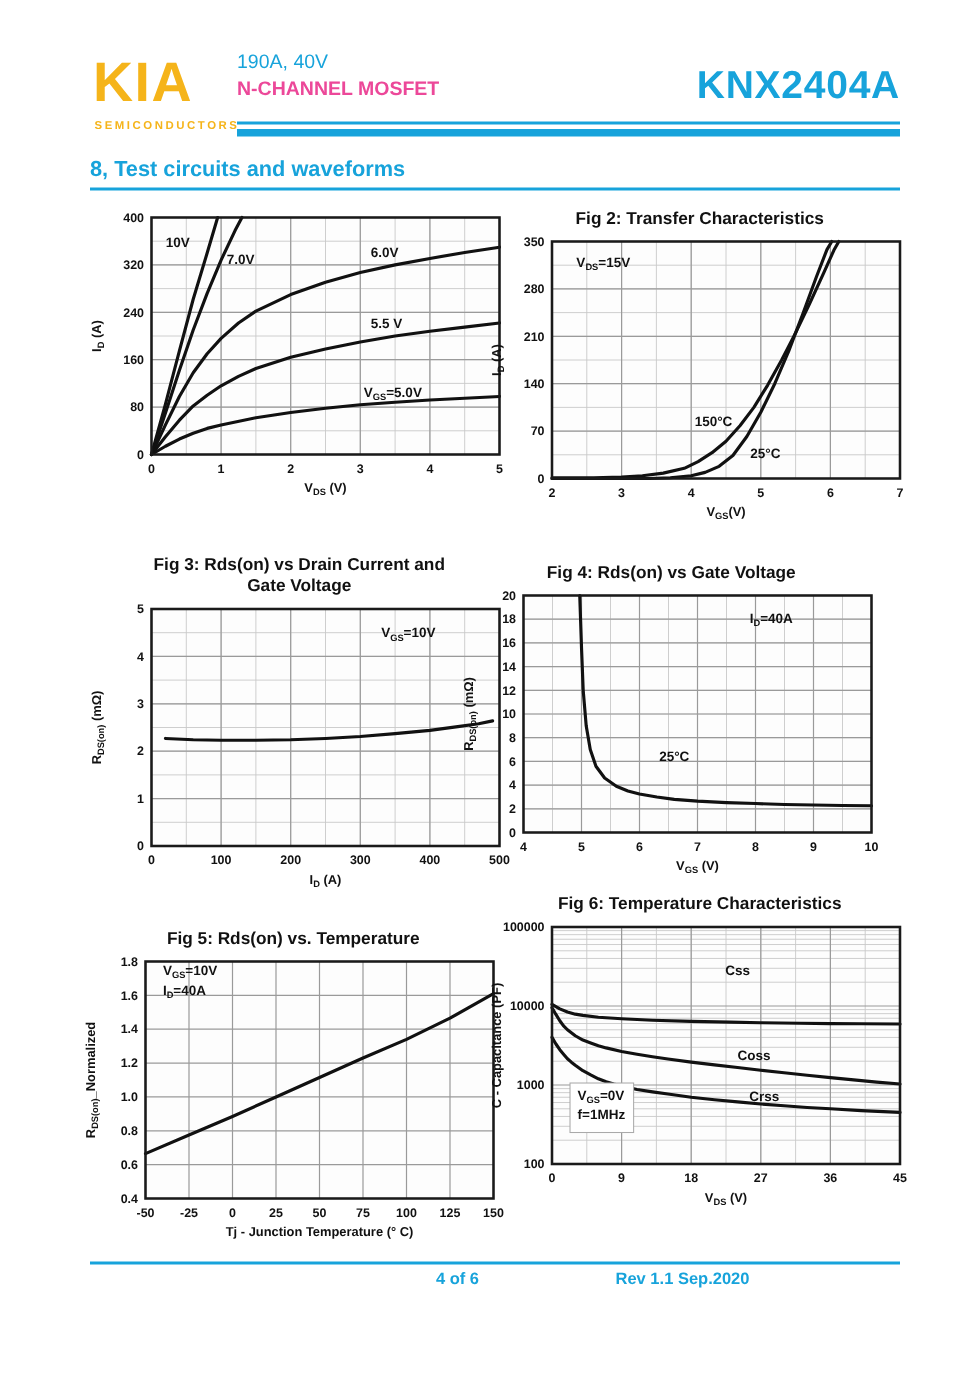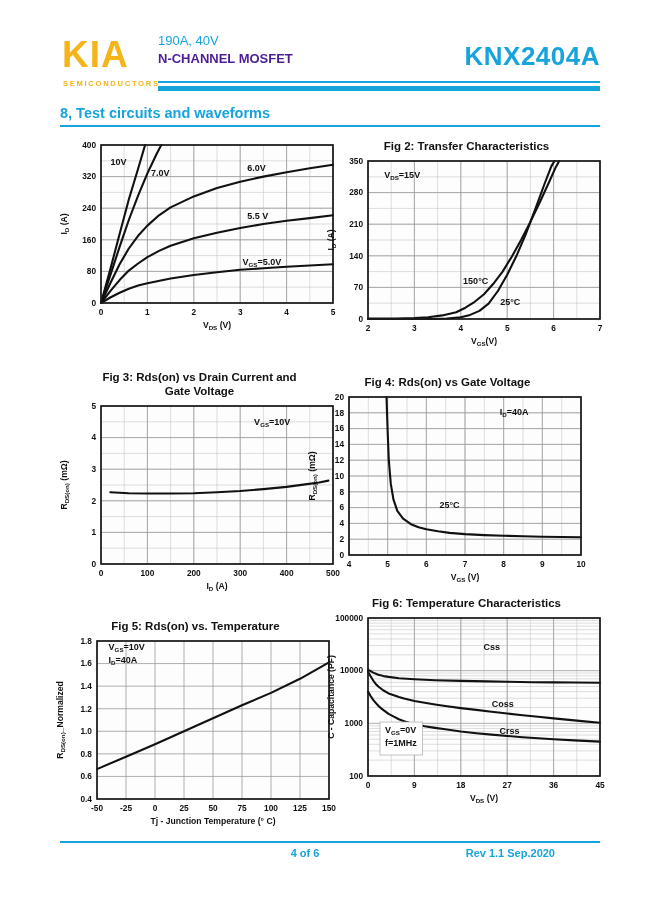--- a/index.html
+++ b/index.html
@@ -5,35 +5,35 @@
   html,body{margin:0;padding:0;}
   body{
     width:649px;height:917px;position:relative;background:#ffffff;
     font-family:"Liberation Sans", sans-serif;color:#111;overflow:hidden;
   }
   .abs{position:absolute;}
   
   .logo{left:62px;top:36px;font-size:37px;font-weight:800;letter-spacing:1px;color:#F5B41A;line-height:1;}
   .logo-sub{left:63px;top:79px;font-size:7.6px;font-weight:700;letter-spacing:1.7px;color:#F5B41A;}
   .spec1{left:158px;top:33px;font-size:13px;font-weight:400;color:#17A3DB;}
-  .spec2{left:158px;top:51px;font-size:13px;font-weight:700;color:#4c1d95;}
+  .spec2{left:158px;top:51px;font-size:13px;font-weight:700;color:#ec4899;}
   .part{left:320px;top:41px;width:280px;text-align:right;font-size:26px;font-weight:600;color:#17A3DB;letter-spacing:.5px;}
   .rule-thin{left:158px;top:81px;width:442px;height:2px;background:#17A3DB;}
   .rule-thick{left:158px;top:86px;width:442px;height:5px;background:#17A3DB;}
   
   .section{left:60px;top:105px;font-size:14.5px;font-weight:700;color:#17A3DB;}
   .section-rule{left:60px;top:125px;width:540px;height:2px;background:#17A3DB;}
   
   .fig{position:absolute;width:285px;}
   .fig-title{font-size:11.5px;font-weight:700;color:#111;text-align:center;line-height:14px;white-space:pre-line;margin-bottom:2px;}
   .plot svg{display:block;}
   
   .footer-rule{left:60px;top:841px;width:540px;height:2px;background:#17A3DB;}
   .footer-page{left:230px;top:847px;width:150px;text-align:center;font-size:11px;font-weight:700;color:#17A3DB;}
-  .footer-rev{left:355px;top:847px;width:200px;text-align:right;font-size:11px;font-weight:700;color:#17A3DB;}
+  .footer-rev{left:355px;top:847px;width:200px;text-align:center;font-size:11px;font-weight:700;color:#17A3DB;}
 </style>
 </head>
 <body>
 
 <div class="abs logo">KIA</div>
 <div class="abs logo-sub">SEMICONDUCTORS</div>
 <div class="abs spec1">190A, 40V</div>
 <div class="abs spec2">N-CHANNEL MOSFET</div>
 <div class="abs part">KNX2404A</div>
 <div class="abs rule-thin"></div>

